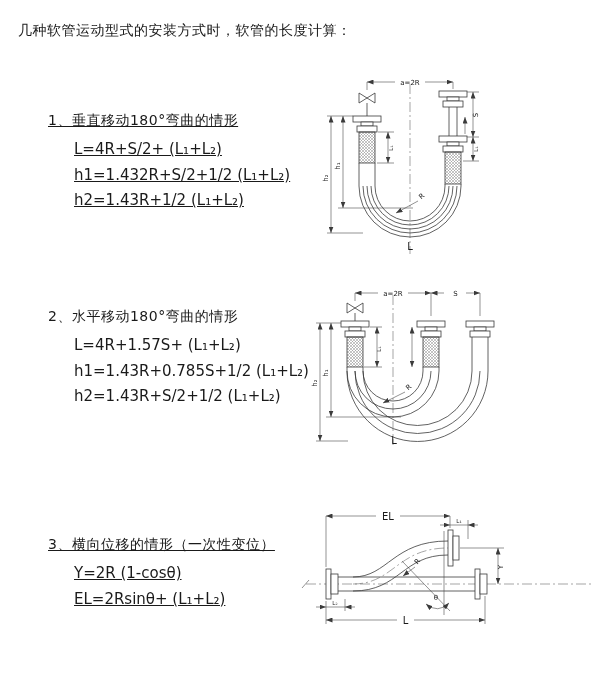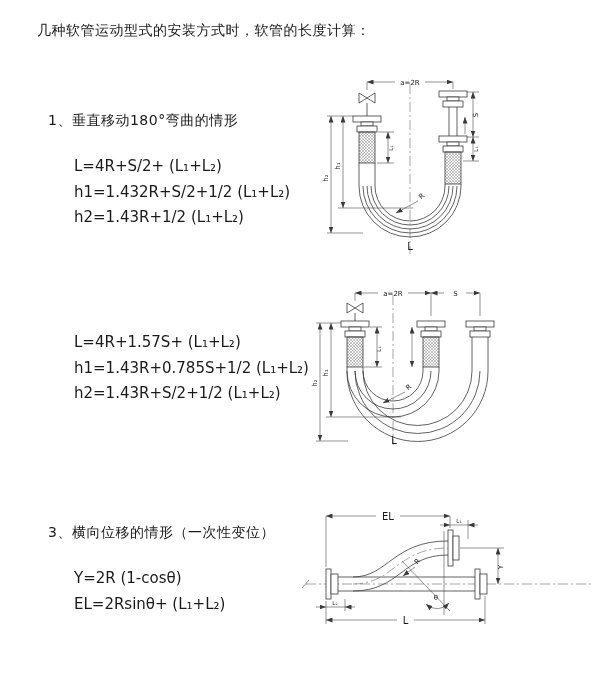--- a/index.html
+++ b/index.html
@@ -2,27 +2,27 @@
 <html><head>
 <meta charset="utf-8">
 <style>
   html,body { margin:0; padding:0; }
   body {
     width:600px; height:675px; position:relative; overflow:hidden;
     background:#ffffff; color:#1a1a1a;
     font-family:"DejaVu Sans","Liberation Sans",sans-serif;
   }
   .page-title {
-    position:absolute; left:37px; top:22px;
+    position:absolute; left:18px; top:22px;
     font-size:14px; letter-spacing:0.5px; white-space:nowrap;
   }
   .section { position:absolute; left:48px; }
-  #sec1 { top:110px; } #sec2 { top:306px; } #sec3 { top:522px; }
+  #sec1 { top:110px;text-decoration:underline; } #sec2 { top:306px; } #sec3 { top:534px;text-decoration:underline; }
   .sec-heading { font-size:14px; line-height:20px; letter-spacing:0.5px; white-space:nowrap; }
-  .formula-list { margin-top:24px; }
+  .formula-list { margin-top:7px; }
   .formula { font-size:15px; line-height:25.5px; margin-left:26px; white-space:nowrap; }
   .diagram { position:absolute;text-align:right; }
   #diagram1 { left:315px; top:70px;  width:272px; height:196px; }
   #diagram2 { left:306px; top:283px; width:292px; height:178px; }
   #diagram3 { left:298px; top:503px; width:302px; height:155px; }
   svg { display:block; }
   svg .ln   { fill:none; stroke:#3a3a3a; stroke-width:0.8; }
   svg .thin { fill:none; stroke:#4a4a4a; stroke-width:0.6; }
   svg .cl   { fill:none; stroke:#6a6a6a; stroke-width:0.6; stroke-dasharray:10 3 2 3; }
   svg .fl   { fill:#ffffff; stroke:#3a3a3a; stroke-width:0.8; }
@@ -39,20 +39,21 @@
 <div class="section" id="sec1">
   <div class="sec-heading">1、垂直移动180°弯曲的情形</div>
   <div class="formula-list">
     <div class="formula">L=4R+S/2+ (L₁+L₂)</div>
     <div class="formula">h1=1.432R+S/2+1/2 (L₁+L₂)</div>
     <div class="formula">h2=1.43R+1/2 (L₁+L₂)</div>
   </div>
 </div>
 
 <div class="section" id="sec2">
+  <div class="sec-heading">2、水平移动180°弯曲的情形</div>
   <div class="formula-list">
     <div class="formula">L=4R+1.57S+ (L₁+L₂)</div>
     <div class="formula">h1=1.43R+0.785S+1/2 (L₁+L₂)</div>
     <div class="formula">h2=1.43R+S/2+1/2 (L₁+L₂)</div>
   </div>
 </div>
 
 <div class="section" id="sec3">
   <div class="sec-heading">3、横向位移的情形（一次性变位）</div>
   <div class="formula-list">

